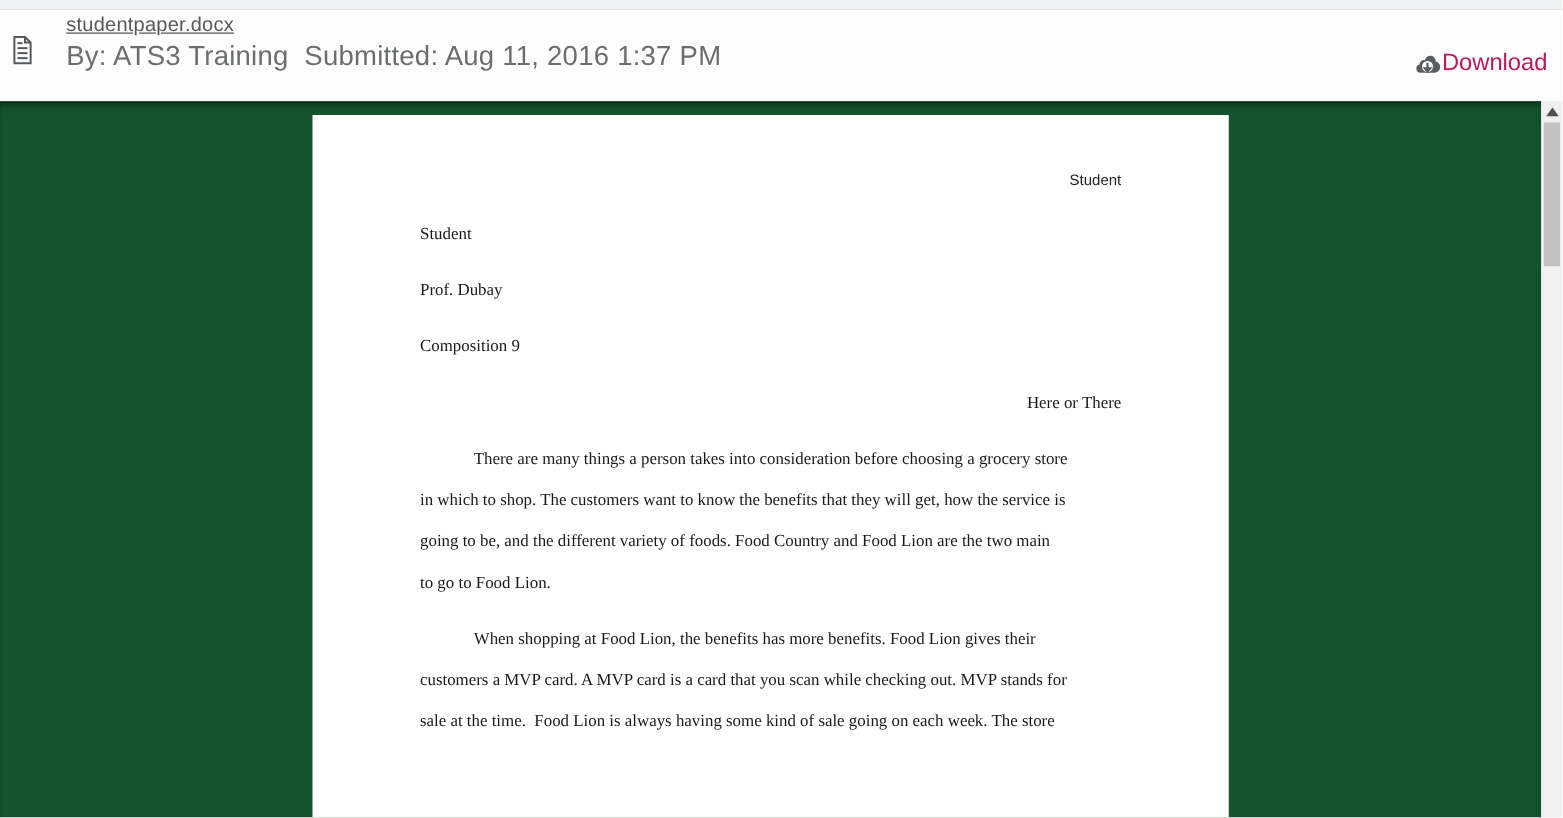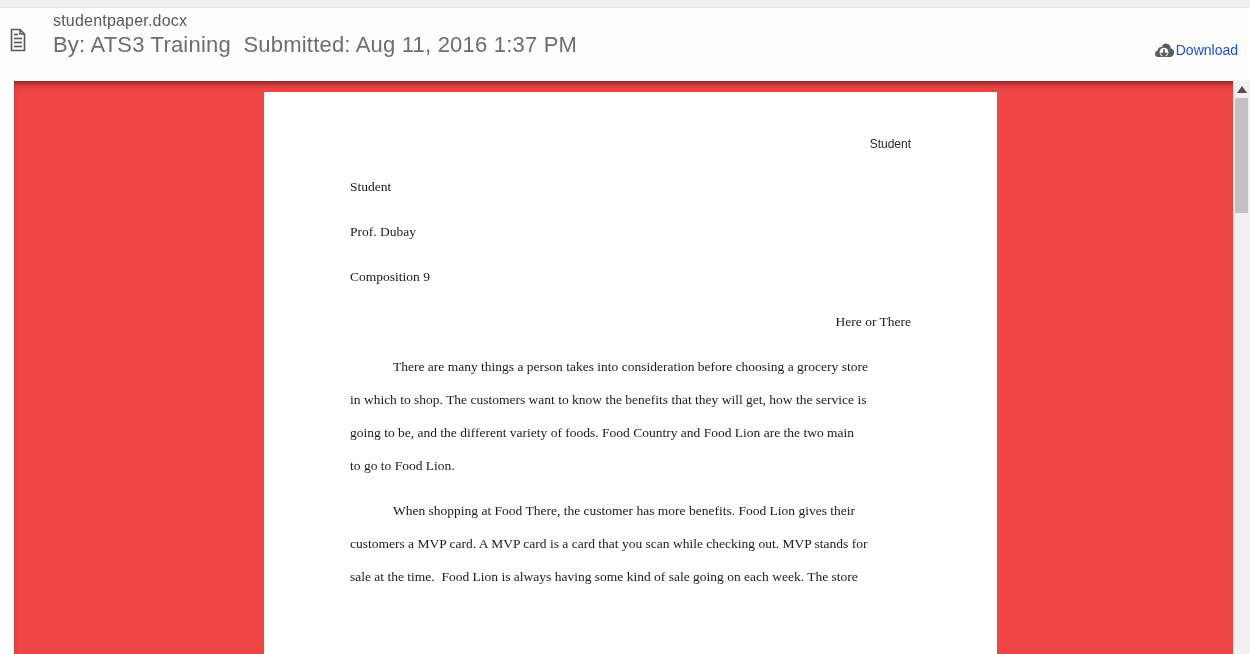--- a/index.html
+++ b/index.html
@@ -22,37 +22,38 @@
     background: #fdfdfd;
   }
   .file-icon-wrap {
     position: absolute; left: 8px; top: 20px;
     width: 20px; height: 24px;
   }
   .title-block { position: absolute; left: 53px; top: 2px; }
   .filename {
     font-size: 16px; color: #56595b; line-height: 22px;
     letter-spacing: 0.2px;
+    text-decoration: underline;
   }
   .byline {
     font-size: 22px; color: #6b6e70; line-height: 26px;
     white-space: pre-wrap; letter-spacing: 0.2px;
   }
   .download-link {
     position: absolute; right: 12px; top: 32px;
     display: flex; align-items: center; gap: 1px;
     text-decoration: none; cursor: pointer;
   }
-  .download-label { font-size: 14px; color: #1d4ed8; }
+  .download-label { font-size: 19px; color: #be185d; }
 
   
   .viewer {
-    position: absolute; left: 14px; top: 81px;
+    position: absolute; left: 0; top: 81px;
     width: 1233px; height: 573px;
-    background: #ef4444;
+    background: #14532d;
     overflow: hidden;
     box-shadow: inset 0 5px 6px -3px rgba(0,0,0,0.55);
   }
   .page {
     position: absolute; left: 250px; top: 11px;
     width: 733px; height: 640px;
     background: #ffffff;
     padding: 45px 86px 0 86px;
     color: #1d1d1d;
   }
@@ -142,21 +143,21 @@
           <div class="para title">
             <div class="line">Here or There</div>
           </div>
           <div class="para body">
             <div class="line indent">There are many things a person takes into consideration before choosing a grocery store</div>
             <div class="line">in which to shop. The customers want to know the benefits that they will get, how the service is</div>
             <div class="line">going to be, and the different variety of foods. Food Country and Food Lion are the two main</div>
             <div class="line">to go to Food Lion.</div>
           </div>
           <div class="para body">
-            <div class="line indent">When shopping at Food There, the customer has more benefits. Food Lion gives their</div>
+            <div class="line indent">When shopping at Food Lion, the benefits has more benefits. Food Lion gives their</div>
             <div class="line">customers a MVP card. A MVP card is a card that you scan while checking out. MVP stands for</div>
             <div class="line">sale at the time.  Food Lion is always having some kind of sale going on each week. The store</div>
           </div>
         </div>
     </div>
   </div>
 
   <div class="scrollbar">
     <div class="scroll-up-arrow"></div>
     <div class="scroll-thumb"></div>

